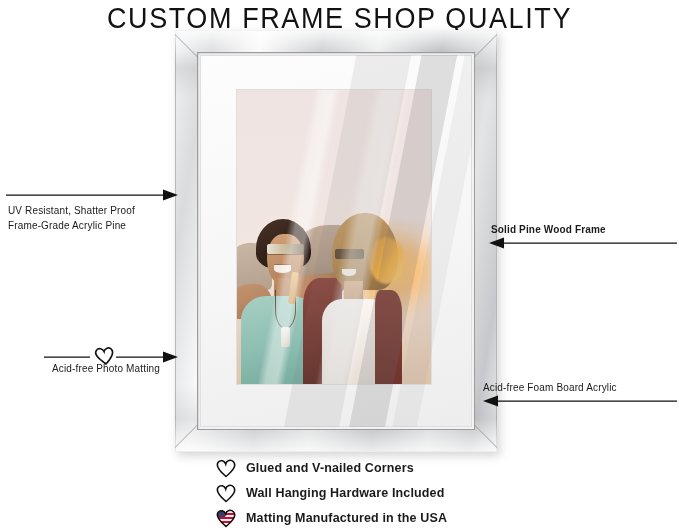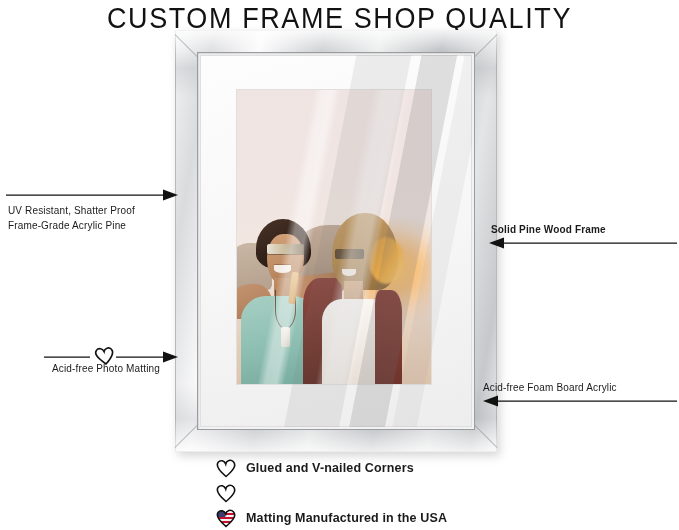--- a/index.html
+++ b/index.html
@@ -450,20 +450,21 @@
       <svg class="bullet-ico" viewBox="0 0 22 20">
         <path class="heart-ol" d="M11,18.5 C2.8,11.6 0.6,7.6 3.2,4.3 C5.4,1.5 9.4,2.6 10.7,6.0 C11.4,2.4 15.8,1.0 18.4,3.8 C21.4,7.0 19.3,11.6 11,18.5 Z"></path>
       </svg>
       <span class="bullet-txt">Glued and V-nailed Corners</span>
     </div>
 
     <div class="bullet-row">
       <svg class="bullet-ico" viewBox="0 0 22 20">
         <path class="heart-ol" d="M11,18.5 C2.8,11.6 0.6,7.6 3.2,4.3 C5.4,1.5 9.4,2.6 10.7,6.0 C11.4,2.4 15.8,1.0 18.4,3.8 C21.4,7.0 19.3,11.6 11,18.5 Z"></path>
       </svg>
+      <span class="bullet-txt">Wall Hanging Hardware Included</span>
     </div>
 
     <div class="bullet-row">
       <svg class="bullet-ico" viewBox="0 0 22 20">
         <defs>
           <clipPath id="heartClip">
             <path d="M11,18.5 C2.8,11.6 0.6,7.6 3.2,4.3 C5.4,1.5 9.4,2.6 10.7,6.0 C11.4,2.4 15.8,1.0 18.4,3.8 C21.4,7.0 19.3,11.6 11,18.5 Z"></path>
           </clipPath>
         </defs>
         <g clip-path="url(#heartClip)">

